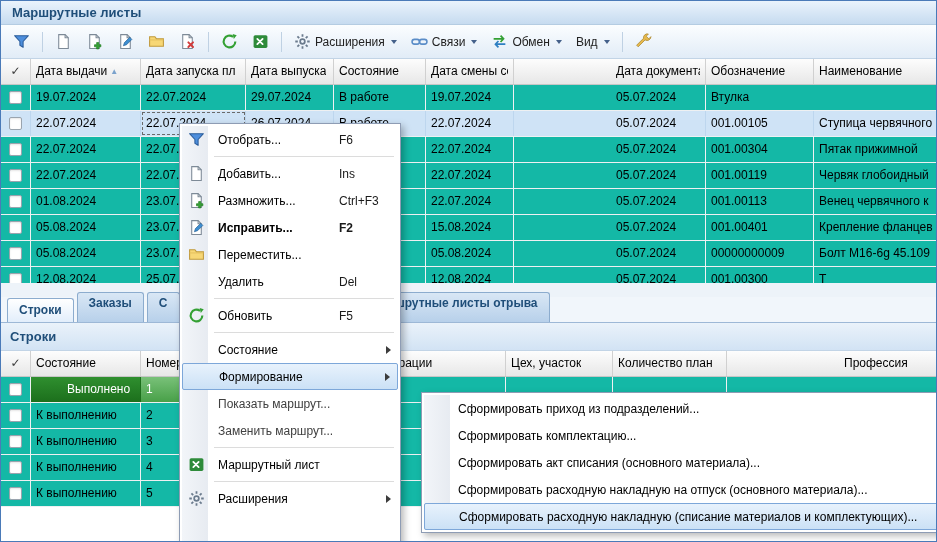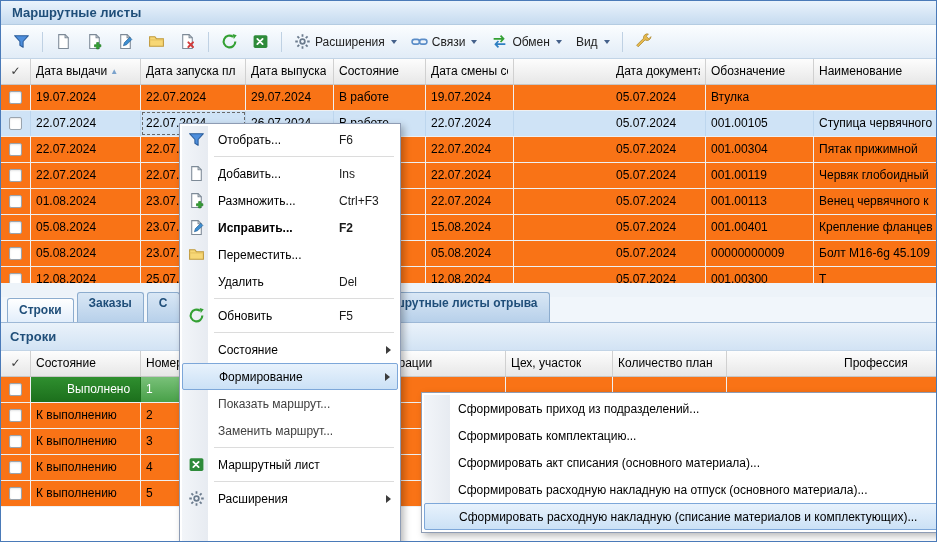--- a/index.html
+++ b/index.html
@@ -22,21 +22,21 @@
   .tsep { width: 1px; height: 20px; background: #bfd1e3; margin: 0 4px; }
   .chev { width: 0; height: 0; border-left: 3.5px solid transparent; border-right: 3.5px solid transparent;
     border-top: 4px solid #44608a; margin-left: 2px; }
 
   
   .ttable { position: absolute; left: 0; right: 0; top: 58px; height: 224px; overflow: hidden; background: #fff; }
   .btable { position: absolute; left: 0; right: 0; top: 350px; bottom: 0; overflow: hidden; background: #fff; }
   .thead { display: flex; height: 26px; background: linear-gradient(#fdfdfd, #e7e7e7); border-bottom: 1px solid #c6c6c6; }
   .hcell { border-right: 1px solid #d0d0d0; padding: 0 5px; line-height: 25px; white-space: nowrap; overflow: hidden; display: flex; align-items: center; }
   .hlabel { white-space: nowrap; overflow: hidden; }
-  .trow { display: flex; height: 26px; border-bottom: 1px solid #eef0f2; background: #f97316; }
+  .trow { display: flex; height: 26px; border-bottom: 1px solid #eef0f2; background: #14b8a6; }
   .trow.sel { background: #cfe3f6; }
   .trow.sel .cell { border-right-color: #bdd6ee; }
   .cell { border-right: 1px solid #f0f1f3; padding: 0 5px; line-height: 25px; white-space: nowrap; overflow: hidden; }
   .tt-c0, .bt-c0 { flex: 0 0 30px; display: flex; align-items: center; justify-content: center; padding: 0; }
   .tt-c1 { flex: 0 0 110px; } .tt-c2 { flex: 0 0 105px; } .tt-c3 { flex: 0 0 88px; }
   .tt-c4 { flex: 0 0 92px; }  .tt-c5 { flex: 0 0 88px; }  .tt-c6 { flex: 0 0 97px; margin-top: 32px; }
   .tt-c7 { flex: 0 0 95px; }  .tt-c8 { flex: 0 0 108px; } .tt-c9 { flex: 1 1 auto; border-right: none; }
   .bt-c1 { flex: 0 0 110px; } .bt-c2 { flex: 0 0 230px; } .bt-c3 { flex: 0 0 135px; }
   .bt-c4 { flex: 0 0 107px; } .bt-c5 { flex: 0 0 114px; align-items: center; } .bt-c6 { flex: 0 0 112px; margin-top: 44px; } .bt-c7 { flex: 1 1 auto; border-right: none; }
   .cb { width: 13px; height: 13px; background: #fff; border: 1px solid #9aa4ae; border-radius: 2px;

